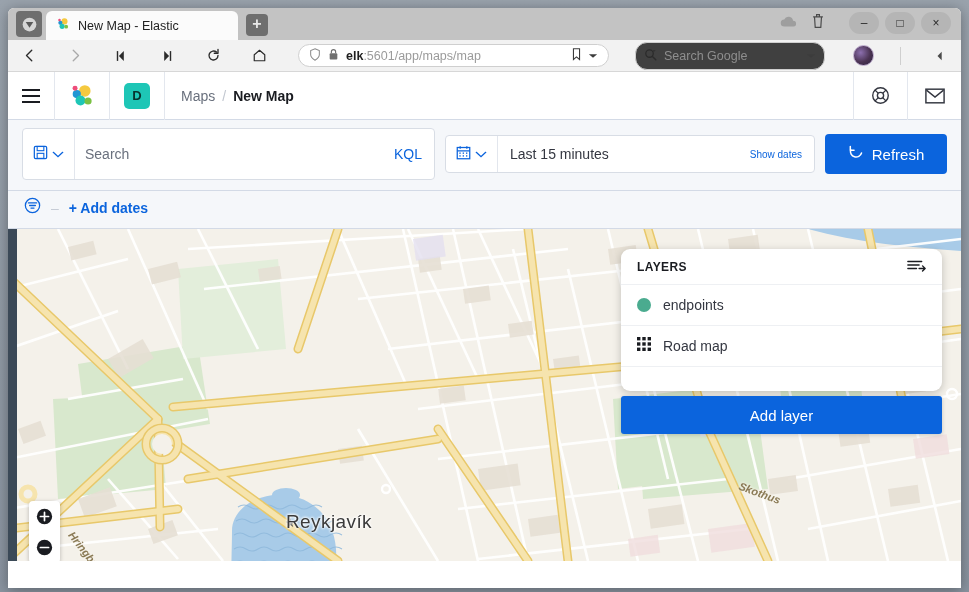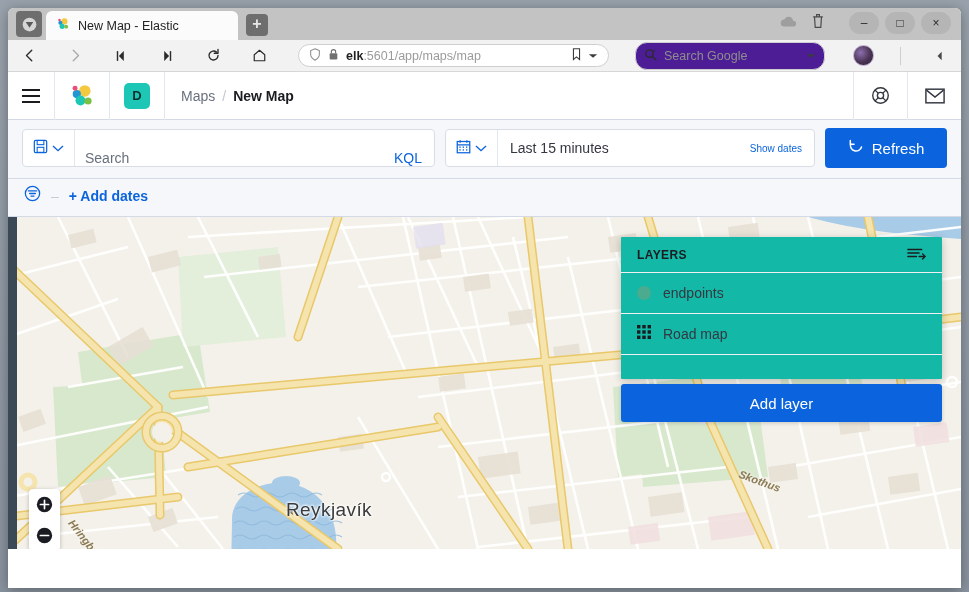--- a/index.html
+++ b/index.html
@@ -64,21 +64,21 @@
   .navbtn.dim { color: #a9a9a9; }
   .urlfield {
     flex: 1 1 auto; height: 23px; background: #ffffff; border: 1px solid #cfcfcf;
     border-radius: 12px; display: flex; align-items: center; gap: 7px;
     padding: 0 10px; margin: 0 6px; font-size: 12.5px; min-width: 0;
   }
   .url-text { color: #9b9b9b; white-space: nowrap; overflow: hidden; }
   .url-text b { color: #1f1f1f; font-weight: 700; }
   .url-right { margin-left: auto; display: flex; align-items: center; gap: 6px; color:#3c3c3c;}
   .searchfield {
-    width: 190px; height: 28px; background: #4c1d95; border: 1px solid #cfcfcf;
+    width: 190px; height: 28px; background: #404040; border: 1px solid #cfcfcf;
     border-radius: 12px; display: flex; align-items: center; gap: 7px;
     padding: 0 8px; font-size: 12.5px; color: #8e8e8e; flex: 0 0 auto;
   }
   .avatar {
     width: 21px; height: 21px; border-radius: 50%; margin-left: 8px; flex:0 0 auto;
     background: radial-gradient(circle at 35% 35%, #8c6fae 0%, #4a3352 55%, #2b2140 100%);
     border: 1px solid #b9a7c9;
   }
   .vertdiv { width:1px; height:18px; background:#cfcfcf; margin:0 6px; }
 
@@ -110,22 +110,22 @@
     gap: 22px; padding: 0 18px; font-size: 14px;
   }
   .kb-toolbar a { color: #0b64dd; text-decoration: none; cursor: pointer; }
 
   .kb-query {
     background: #f5f7fa; padding: 8px 14px 10px 14px;
     border-bottom: 1px solid #d3dae6;
   }
   .qrow { display:flex; align-items:center; gap:10px; }
   .qbar {
-    flex: 1 1 auto; height: 38px; background: #ffffff; border: 1px solid #d8dde5;
-    border-radius: 4px; display: flex; align-items: flex-end; min-width: 0;
+    flex: 1 1 auto; height: 52px; background: #ffffff; border: 1px solid #d8dde5;
+    border-radius: 4px; display: flex; align-items: center; min-width: 0;
   }
   .qbar-prefix {
     display: flex; align-items: center; gap: 4px; padding: 0 10px; height: 100%;
     border-right: 1px solid #e2e6ed; color: #0b64dd;
   }
   .qbar-input {
     flex: 1 1 auto; border: none; outline: none; background: transparent;
     font-size: 14px; color: #343741; padding: 0 10px; font-family: inherit; min-width: 0;
   }
   .qbar-input::placeholder { color: #69707d; }
@@ -183,21 +183,21 @@
   .ctrl-btn {
     width:31px; height:31px; display:flex; align-items:center; justify-content:center;
     cursor:pointer; color:#1a1c21;
   }
 
   
   .layers-panel {
     position:absolute; right:19px; top:20px; width:321px; z-index:30;
   }
   .layers-card {
-    background:#14b8a6; border-radius:1px; box-shadow:0 2px 8px rgba(0,0,0,.22);
+    background:#ffffff; border-radius:9px; box-shadow:0 2px 8px rgba(0,0,0,.22);
     overflow:hidden;
     text-align:center;
   }
   .layers-head {
     height:36px; display:flex; align-items:center; padding:0 16px;
     border-bottom:1px solid #eef0f3;
   }
   .layers-title { font-size:12px; font-weight:700; letter-spacing:.4px; color:#1a1c21; }
   .layers-head-icon { margin-left:auto; color:#1a1c21; cursor:pointer; }
   .layer-row {

